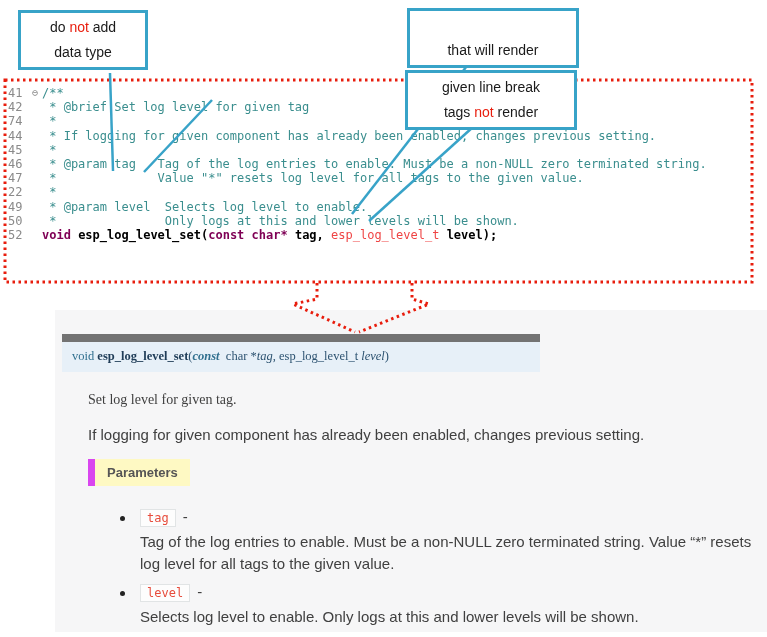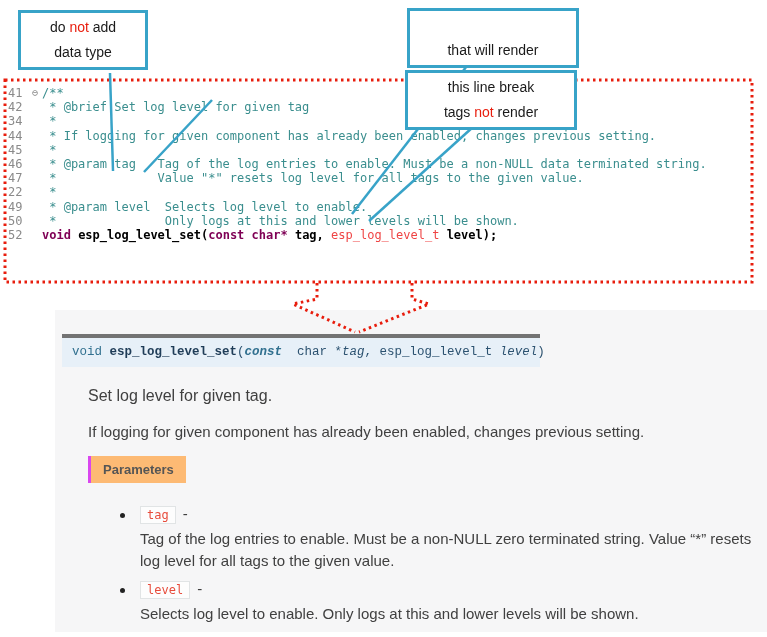--- a/index.html
+++ b/index.html
@@ -16,33 +16,33 @@
   .tok-comment{color:#3a8e8e;}
   .tok-kw{color:#7f0055;font-weight:bold;}
   .tok-fn{color:#000;font-weight:bold;}
   .tok-plain{color:#000;font-weight:bold;}
   .tok-type{color:#ef4444;}
 
   
   .docs-panel{position:absolute;left:55px;top:310px;width:712px;height:322px;
               background:#f6f6f7;color:#404040;}
   .sig-bar{margin:24px 0 0 7px;width:478px;box-sizing:border-box;
-           background:#e7f0f8;border-top:4px solid #737373;
+           background:#e7f0f8;border-top:8px solid #737373;
            padding:7px 10px 8px 10px;
-           font-family:Liberation Mono, monospace;font-size:12.5px;
+           font-family:Liberation Serif, serif;font-size:12.5px;
            white-space:pre;color:#2c5270;}
   .sig-kw{color:#31708f;}
   .sig-name{color:#1f3c57;font-weight:bold;}
   .sig-kwi{color:#31708f;font-style:italic;font-weight:bold;}
   .sig-plain{color:#2c5270;}
   .sig-param{color:#2c5270;font-style:italic;}
-  .doc-brief{margin:20px 0 0 33px;font-size:16px;}
+  .doc-brief{margin:20px 0 0 33px;font-size:14px;font-family:Liberation Serif, serif;}
   .doc-desc{margin:18px 0 0 33px;font-size:15px;}
   .params-label{display:inline-block;margin:16px 0 0 33px;padding:6px 12px;
-                background:#fdba74;border-left:3px solid #d946ef;
+                background:#fef9c3;border-left:7px solid #d946ef;
                 color:#555;font-weight:bold;font-size:13px;}
   .param-list{margin-top:22px;}
   .param-item{position:relative;padding-left:85px;margin-top:8px;}
   .param-dot{position:absolute;left:65px;top:8px;width:5px;height:5px;
              border-radius:50%;background:#222;}
   .param-chip{display:inline-block;font-family:"DejaVu Sans Mono",monospace;
               font-size:12px;color:#e74c3c;background:#fdfdfd;
               border:1px solid #e1e4e5;padding:1px 6px;}
   .param-dash{margin-left:7px;font-size:15px;}
   .param-desc{margin:4px 0 0 0;font-size:15px;line-height:22px;max-width:618px;}
@@ -62,24 +62,24 @@
 </style>
 </head>
 <body>
 
 <div class="stage">
 
   <div class="code-editor">
     <div>
         <div class="code-line"><span class="gutter">41</span><span class="fold">⊖</span><span class="code-text tok-comment">/**</span></div>
         <div class="code-line"><span class="gutter">42</span><span class="fold"></span><span class="code-text tok-comment"> * @brief Set log level for given tag</span></div>
-        <div class="code-line"><span class="gutter">34</span><span class="fold"></span><span class="code-text tok-comment"> *</span></div>
+        <div class="code-line"><span class="gutter">74</span><span class="fold"></span><span class="code-text tok-comment"> *</span></div>
         <div class="code-line"><span class="gutter">44</span><span class="fold"></span><span class="code-text tok-comment"> * If logging for given component has already been enabled, changes previous setting.</span></div>
         <div class="code-line"><span class="gutter">45</span><span class="fold"></span><span class="code-text tok-comment"> *</span></div>
-        <div class="code-line"><span class="gutter">46</span><span class="fold"></span><span class="code-text tok-comment"> * @param tag   Tag of the log entries to enable. Must be a non-NULL data terminated string.</span></div>
+        <div class="code-line"><span class="gutter">46</span><span class="fold"></span><span class="code-text tok-comment"> * @param tag   Tag of the log entries to enable. Must be a non-NULL zero terminated string.</span></div>
         <div class="code-line"><span class="gutter">47</span><span class="fold"></span><span class="code-text tok-comment"> *              Value "*" resets log level for all tags to the given value.</span></div>
         <div class="code-line"><span class="gutter">22</span><span class="fold"></span><span class="code-text tok-comment"> *</span></div>
         <div class="code-line"><span class="gutter">49</span><span class="fold"></span><span class="code-text tok-comment"> * @param level  Selects log level to enable.</span></div>
         <div class="code-line"><span class="gutter">50</span><span class="fold"></span><span class="code-text tok-comment"> *               Only logs at this and lower levels will be shown.</span></div>
         <div class="code-line"><span class="gutter">52</span><span class="fold"></span><span class="code-text"><span class="tok-kw">void</span><span class="tok-plain"> </span><span class="tok-fn">esp_log_level_set</span><span class="tok-plain">(</span><span class="tok-kw">const</span><span class="tok-plain"> </span><span class="tok-kw">char*</span><span class="tok-plain"> tag, </span><span class="tok-type">esp_log_level_t</span><span class="tok-plain"> level);</span></span></div>
       </div>
   </div>
 
   <div class="docs-panel">
     <div class="sig-bar"><span class="sig-kw">void </span><span class="sig-name">esp_log_level_set</span><span class="sig-plain">(</span><span class="sig-kwi">const</span><span class="sig-plain">  char *</span><span class="sig-param">tag</span><span class="sig-plain">, esp_log_level_t </span><span class="sig-param">level</span><span class="sig-plain">)</span></div>
@@ -100,15 +100,15 @@
     <line x1="473" y1="127" x2="369" y2="221" stroke="#38a3c8" stroke-width="2.5"></line>
     <path d="M317 283 L317 299 L293 304 L355 332" fill="none" stroke="#e81d0d" stroke-width="3" stroke-dasharray="2.5 3.5"></path>
     <path d="M412 283 L412 299 L429 304 L359 332" fill="none" stroke="#e81d0d" stroke-width="3" stroke-dasharray="2.5 3.5"></path>
   </svg>
 
   <div class="callout co1"><span>do </span><span class="red">not</span><span> add</span><br><span>data type</span></div>
 
 
   <div class="callout co3"><br><span>that will render</span></div>
 
-  <div class="callout co4"><span>this line break</span><br><span>tags </span><span class="red">not</span><span> render</span></div>
+  <div class="callout co4"><span>given line break</span><br><span>tags </span><span class="red">not</span><span> render</span></div>
 
 </div>
 
 </body></html>

